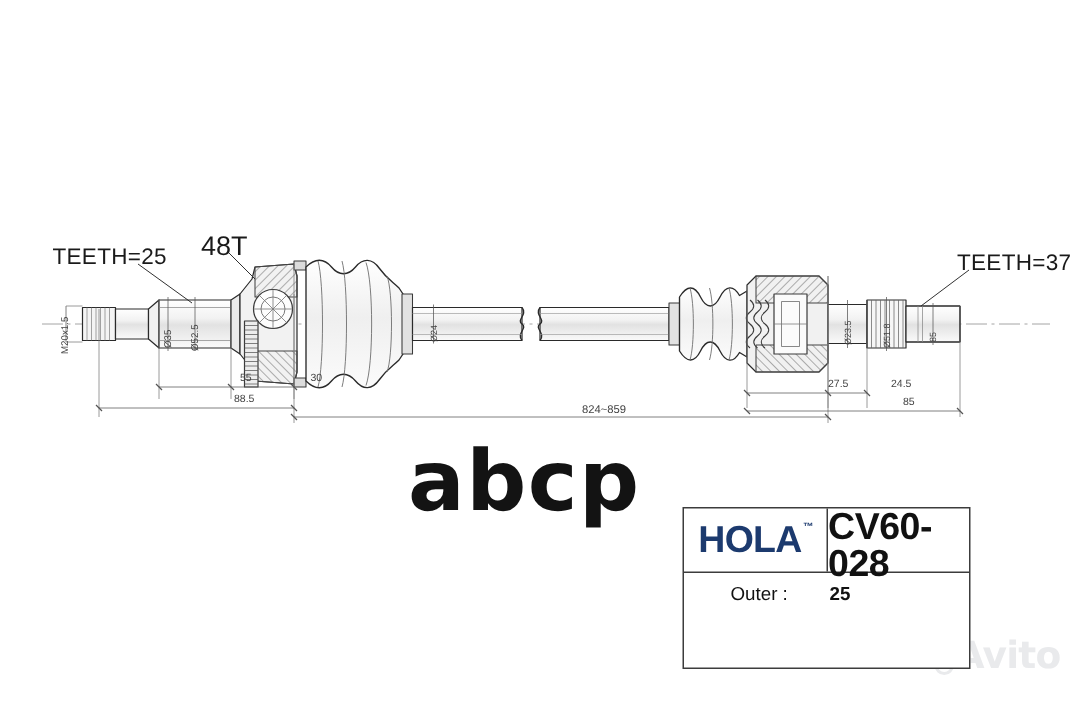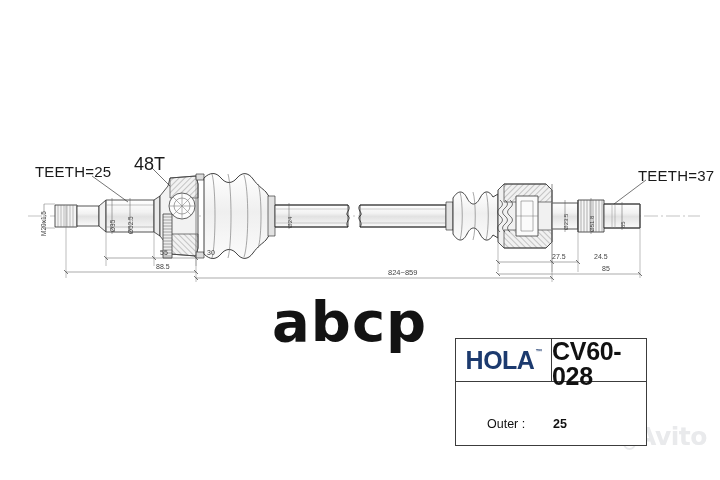--- a/index.html
+++ b/index.html
@@ -80,21 +80,21 @@
     font-size:25px;font-weight:700;color:#111;letter-spacing:-.3px;
     line-height:1;
   }
   .ib-specs{
     padding:6px 0 0 31px;
   }
   .ib-row{
     display:flex;align-items:baseline;
     font-size:12.5px;color:#111;line-height:1.42;
   }
-  .ib-label{width:66px;margin-top:28px;}
+  .ib-label{width:66px;}
   .ib-val{font-weight:700;text-align:center;}
 
   
   .dtxt{
     position:absolute;
     font-family:"Liberation Sans", sans-serif;
     color:#1a1a1a;
     white-space:nowrap;
     user-select:none;
     line-height:1;

